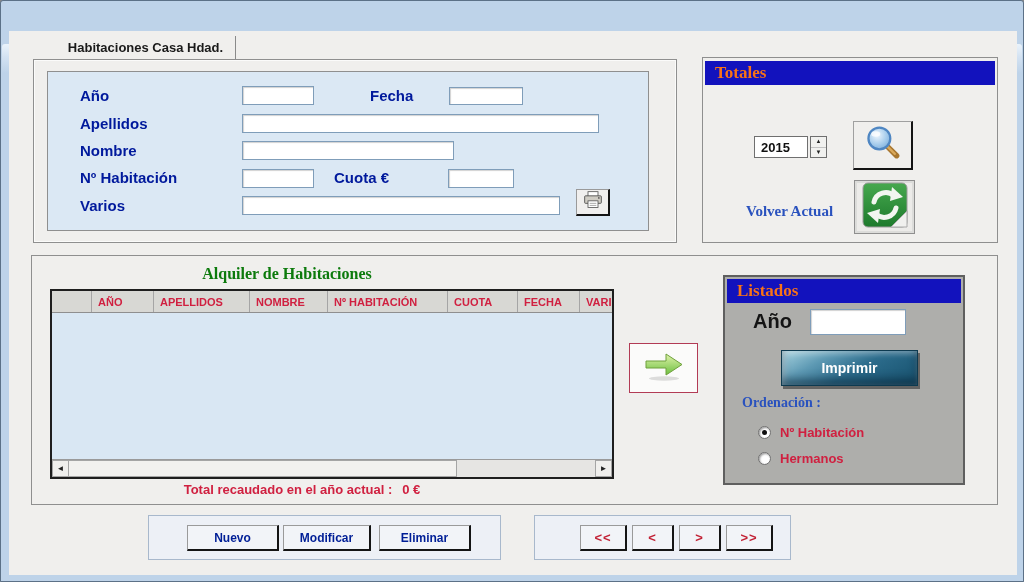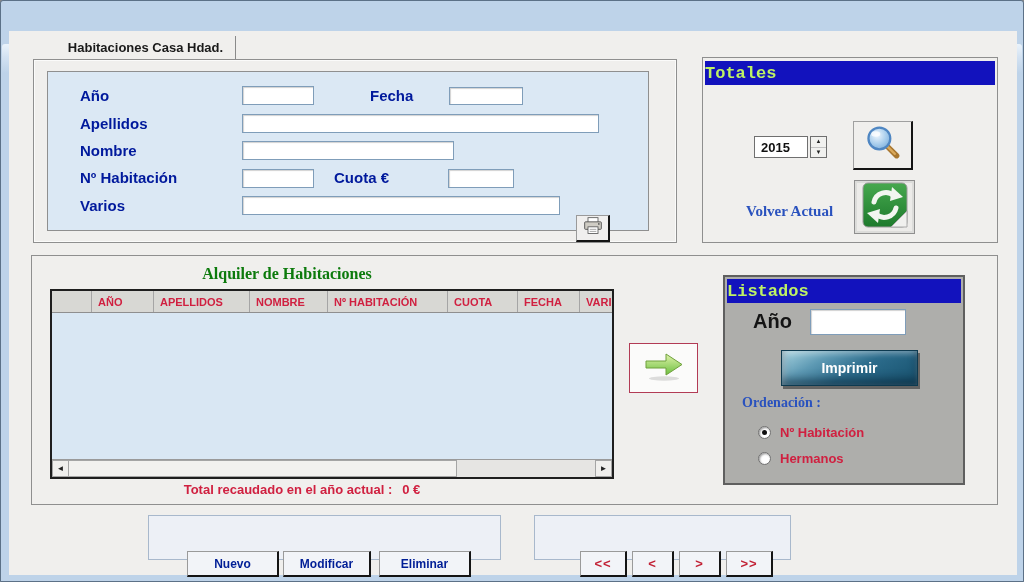--- a/index.html
+++ b/index.html
@@ -34,26 +34,26 @@
   .form-outer{left:24px;top:28px;width:644px;height:184px;box-shadow:inset 0 0 0 1px #fbfbfa;}
   .form-inner{position:absolute;left:13px;top:11px;width:602px;height:160px;
     background:#dbe8f4;border:1px solid #8f8f8f;}
 
   .flabel{position:absolute;font-size:15px;font-weight:bold;color:#00199c;white-space:nowrap;}
   .tfield{position:absolute;height:19px;background:#fff;border:1px solid #7f9db9;
     box-shadow:inset 1px 1px 1px rgba(0,0,0,.18);font-size:13px;padding:0 4px;font-family:inherit;}
   input.tfield{outline:none;}
 
   .shadow-btn{position:absolute;background:#f0efee;border-top:1px solid #9a9a9a;border-left:1px solid #9a9a9a;
-    border-right:2px solid #141414;border-bottom:2px solid #141414;display:flex;align-items:center;justify-content:center;cursor:default;margin-top:26px;}
+    border-right:2px solid #141414;border-bottom:2px solid #141414;display:flex;align-items:center;justify-content:center;cursor:default;}
 
   
   .totales{left:693px;top:26px;width:296px;height:186px;}
-  .blue-hd{position:absolute;left:2px;top:3px;right:2px;height:24px;background:#1212bd;color:#bef264;
-    font-family:Liberation Mono, monospace;font-weight:bold;font-size:17px;display:flex;align-items:center;}
+  .blue-hd{position:absolute;left:2px;top:3px;right:2px;height:24px;background:#1212bd;color:#f97316;
+    font-family:Liberation Serif, serif;font-weight:bold;font-size:17px;display:flex;align-items:center;padding-left:10px;}
   .spin{position:absolute;left:51px;top:78px;display:flex;}
   .spin-field{width:54px;height:22px;background:#fff;border:1px solid #6f6f6f;font-size:13px;font-weight:bold;
     color:#111;display:flex;align-items:center;padding-left:6px;}
   .spin-btns{width:17px;height:22px;border:1px solid #6f6f6f;border-left:1px solid #6f6f6f;margin-left:2px;
     display:flex;flex-direction:column;background:#f1f1ef;}
   .spin-btn{flex:1;font-size:6px;line-height:9px;text-align:center;color:#222;border-bottom:1px solid #c2c2c2;}
   .spin-btn:last-child{border-bottom:none;}
   .volver{position:absolute;left:43px;top:145px;font-family:"Liberation Serif",serif;font-weight:bold;
     font-size:15px;color:#2a52be;cursor:default;}
   .refresh-btn{position:absolute;left:151px;top:122px;width:61px;height:54px;background:#ecebe9;

